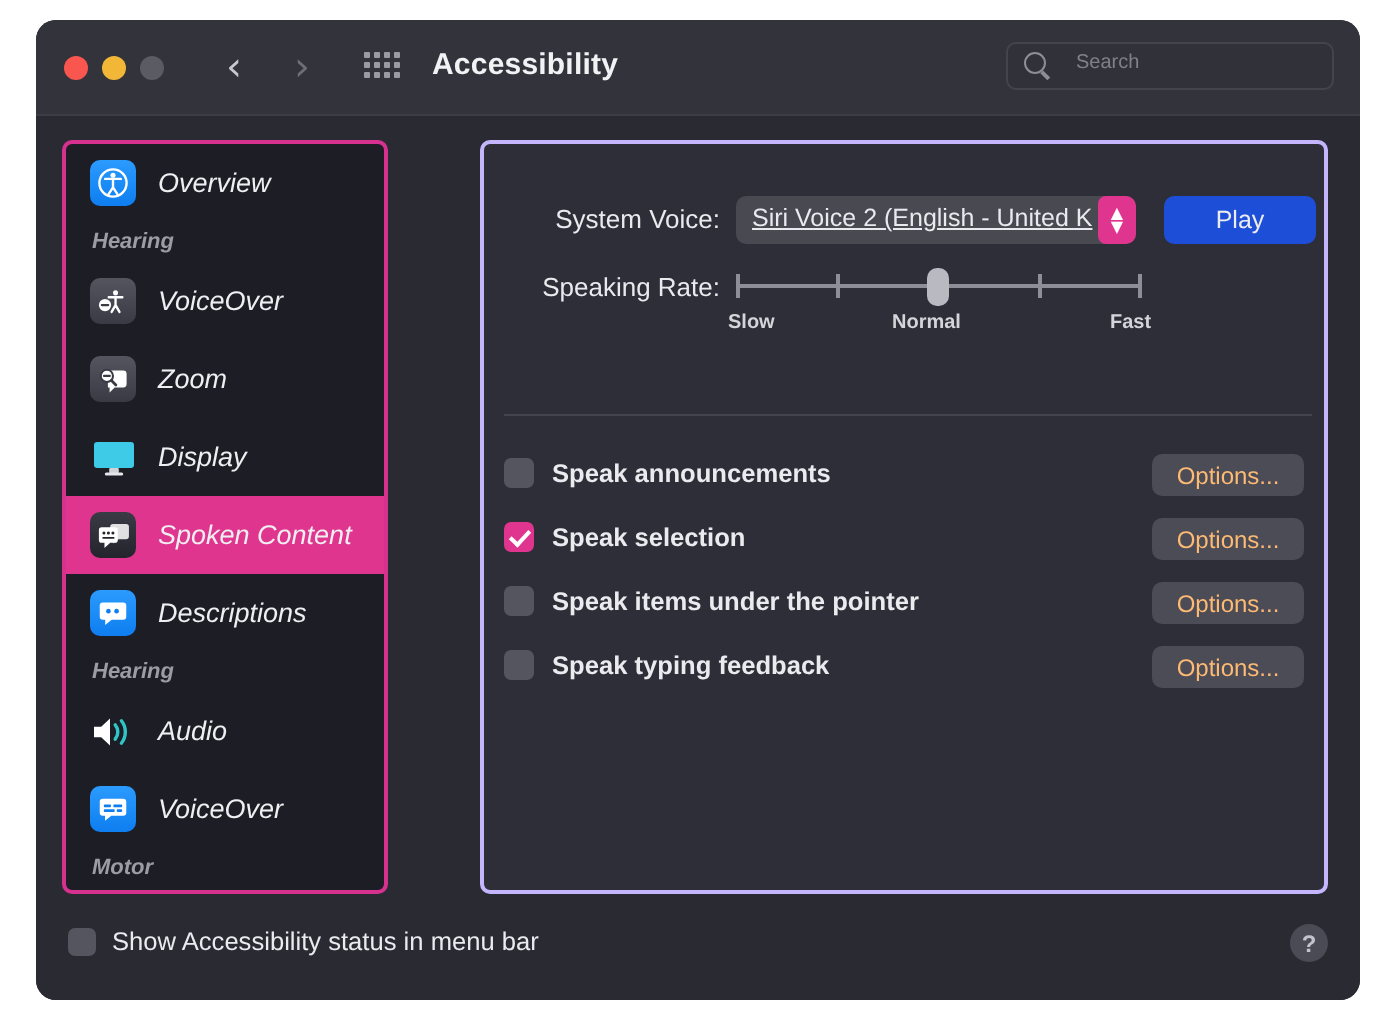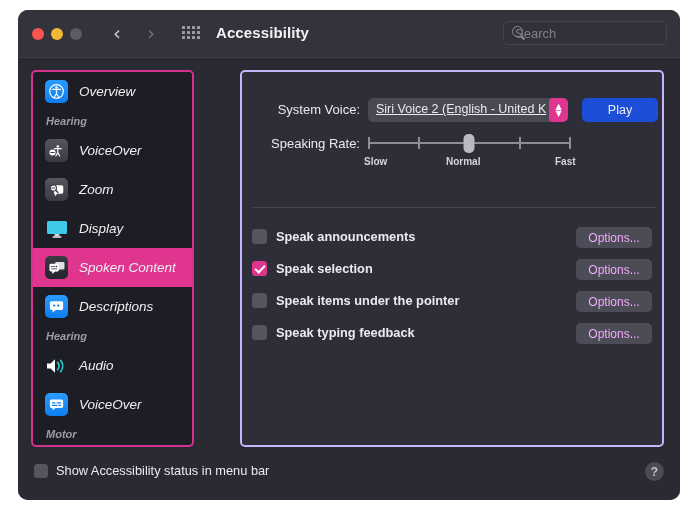--- a/index.html
+++ b/index.html
@@ -91,22 +91,22 @@
     content: "";
     position: absolute;
     left: 8px; top: 8px;
     width: 5px; height: 1.6px;
     background: #8d8d98;
     transform: rotate(45deg);
     transform-origin: left center;
   }
   #searchtext {
     position: absolute;
-    left: 11px; top: 4px;
-    font-size: 13px;
+    left: 34px; top: 4px;
+    font-size: 10px;
     color: #80808b;
   }
 
   
   #body {
     position: relative;
     height: 442px;
     background: #2a2a33;
   }
 
@@ -317,21 +317,21 @@
     font-weight: bold;
     color: #eaeaef;
     white-space: nowrap;
   }
   .opt-btn {
     position: absolute;
     right: 10px; top: -2px;
     width: 76px; height: 21px;
     background: #4c4c56;
     border-radius: 5px;
-    color: #f0abfc;
+    color: #fdba74;
     font-size: 12px;
     display: flex;
     align-items: center;
     justify-content: center;
     border: none;
     font-family: "Liberation Sans", sans-serif;
   }
 
   
   #bottom {

